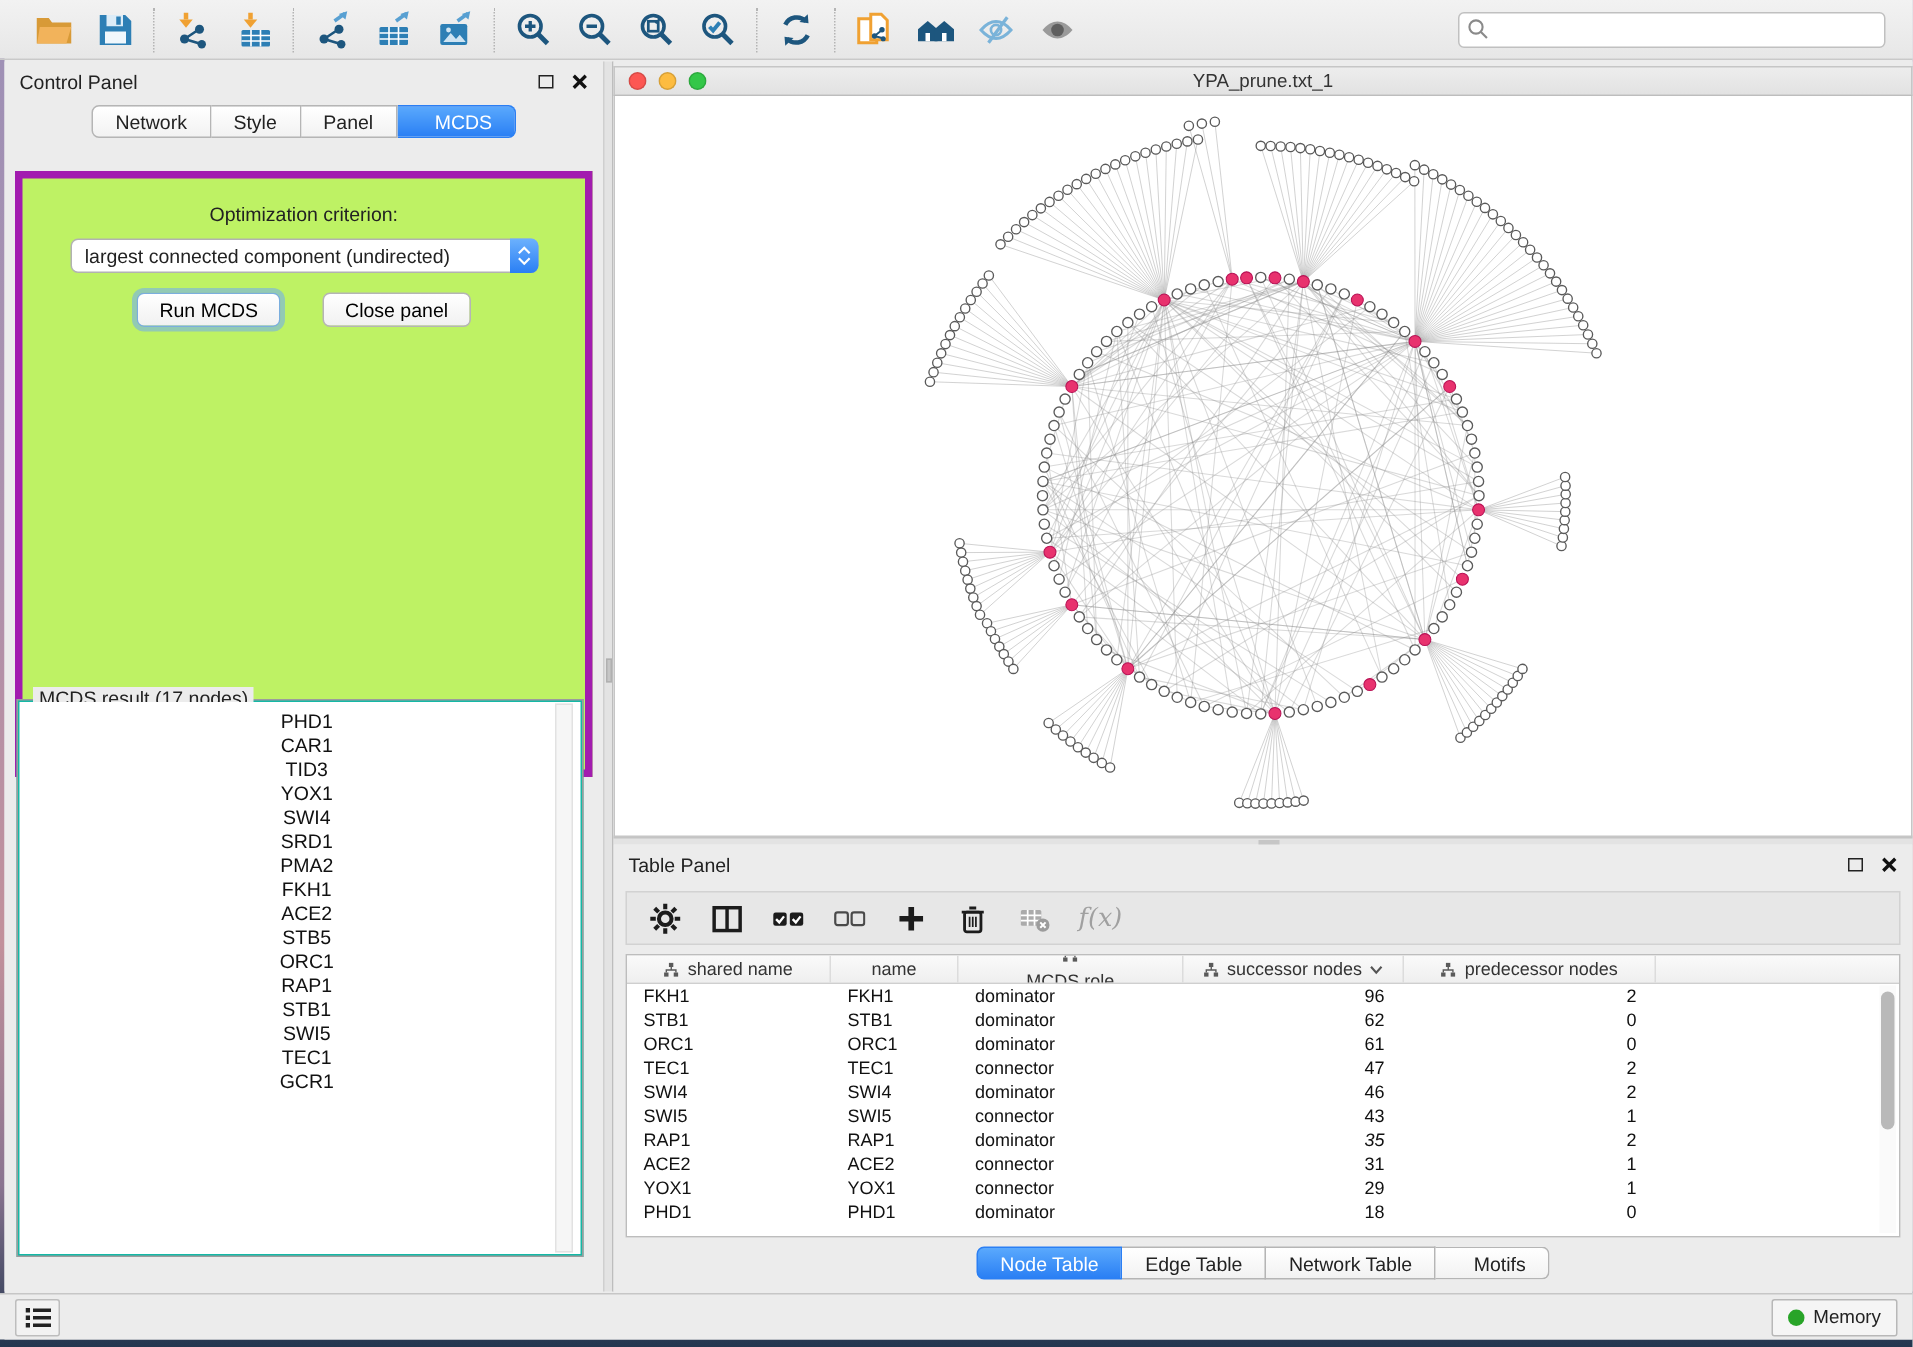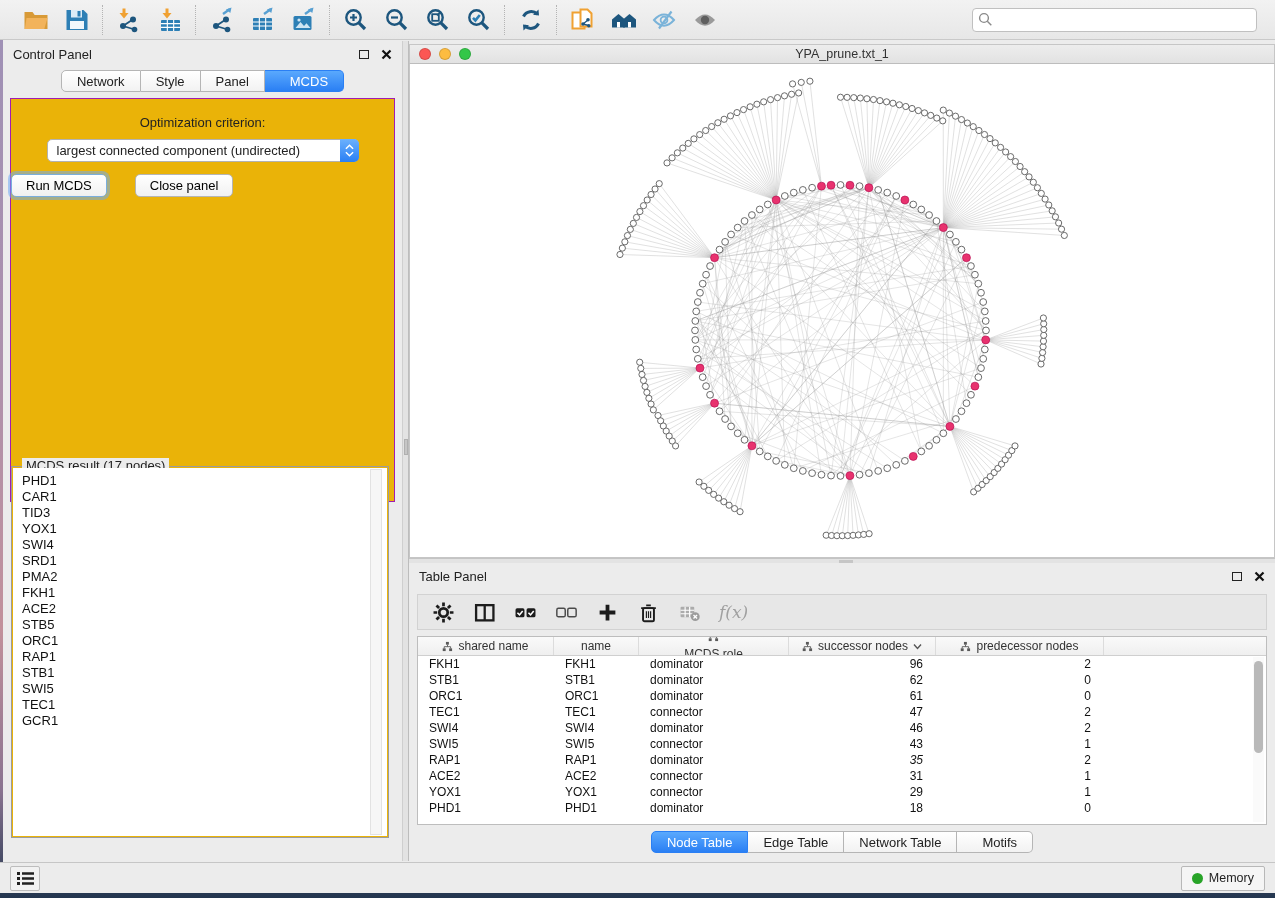--- a/index.html
+++ b/index.html
@@ -30,38 +30,38 @@
   .panel-ctrls { margin-left:auto; display:flex; align-items:center; gap:12px; }
   .float-icon { width:10px; height:9px; border:1.5px solid #222; display:inline-block; cursor:pointer; }
   .close-icon { width:11px; height:11px; cursor:pointer; }
   .seg-row { height:28px; display:flex; justify-content:center; align-items:center; }
   .seg-btn { height:22px; padding:0 15px; background:linear-gradient(#ffffff,#f2f2f2);
     border:1px solid #b5b5b5; border-left:none; font-size:13px; display:flex; align-items:center; cursor:pointer; }
   .seg-btn:first-child { border-left:1px solid #b5b5b5; border-radius:5px 0 0 5px; }
   .seg-btn:last-child { border-radius:0 5px 5px 0;padding-left:25px; }
   .seg-btn.active { background:linear-gradient(#5aa9fd,#2a7ff4); color:#fff; border-color:#2a7ff4; }
 
-  .mcds-box { position:absolute; left:7px; right:7px; top:57px; height:404px;
-    background:#eab308; border:1px solid #a21caf; }
+  .mcds-box { position:absolute; left:7px; right:7px; top:73px; height:404px;
+    background:#bef264; border:5px solid #a21caf; }
   .crit-label { text-align:center; padding-top:16px; font-size:13px; }
-  .select-wrap { position:relative; width:312px; height:23px; margin:9px auto 12px; background:#fff;
+  .select-wrap { position:relative; width:312px; height:23px; margin:9px auto 0; background:#fff;
     border:1px solid #b2b2b2; border-radius:5px; display:flex; align-items:center; cursor:pointer; }
   .select-value { padding-left:9px; font-size:13px; flex:1; white-space:nowrap; }
   .select-stepper { width:19px; height:23px; margin:-1px -1px 0 0; border-radius:0 5px 5px 0;
     background:linear-gradient(#6cb1fd,#2a7ff4); display:flex; flex-direction:column;
     align-items:center; justify-content:center; gap:1px; }
   .select-stepper svg { width:9px; height:6px; }
-  .btn-row { display:flex; gap:28px; }
+  .btn-row { display:flex; justify-content:center; gap:28px; margin-top:13px; }
   .push-btn { height:23px; padding:0 14px; background:linear-gradient(#ffffff,#f1f1f1);
     border:1px solid #b5b5b5; border-radius:5px; font-size:13px; cursor:pointer;
     font-family:"Liberation Sans",sans-serif; }
   .push-btn.focused { border-color:#7aaede; box-shadow:0 0 0 3px rgba(110,170,245,.55); }
 
   .result-group { position:absolute; left:8px; right:13px; top:425px; height:372px;
-    border:1px solid #9c9c9c; background:#eab308; }
+    border:1px solid #9c9c9c; background:#14b8a6;text-align:center; }
   .result-legend { position:absolute; top:-9px; left:10px; background:#ececec; padding:0 4px; font-size:13px; }
   .result-list { position:absolute; inset:1px; background:#fff; overflow:hidden; padding:5px 0 0 9px; }
   .list-item { font-size:13px; line-height:16px; color:#111; }
   .result-scroll { position:absolute; top:2px; bottom:2px; right:6px; width:12px;
     background:#f6f6f6; border:1px solid #e2e2e2; }
 
   
   .v-splitter { position:absolute; left:399px; top:41px; width:7px; height:820px; background:#e3e3e3;
     border-left:1px solid #cfcfcf; border-right:1px solid #bdbdbd; }
   .v-grip { position:absolute; top:398px; left:1px; width:4px; height:16px; background:#c6c6c6; border:1px solid #b0b0b0; }

